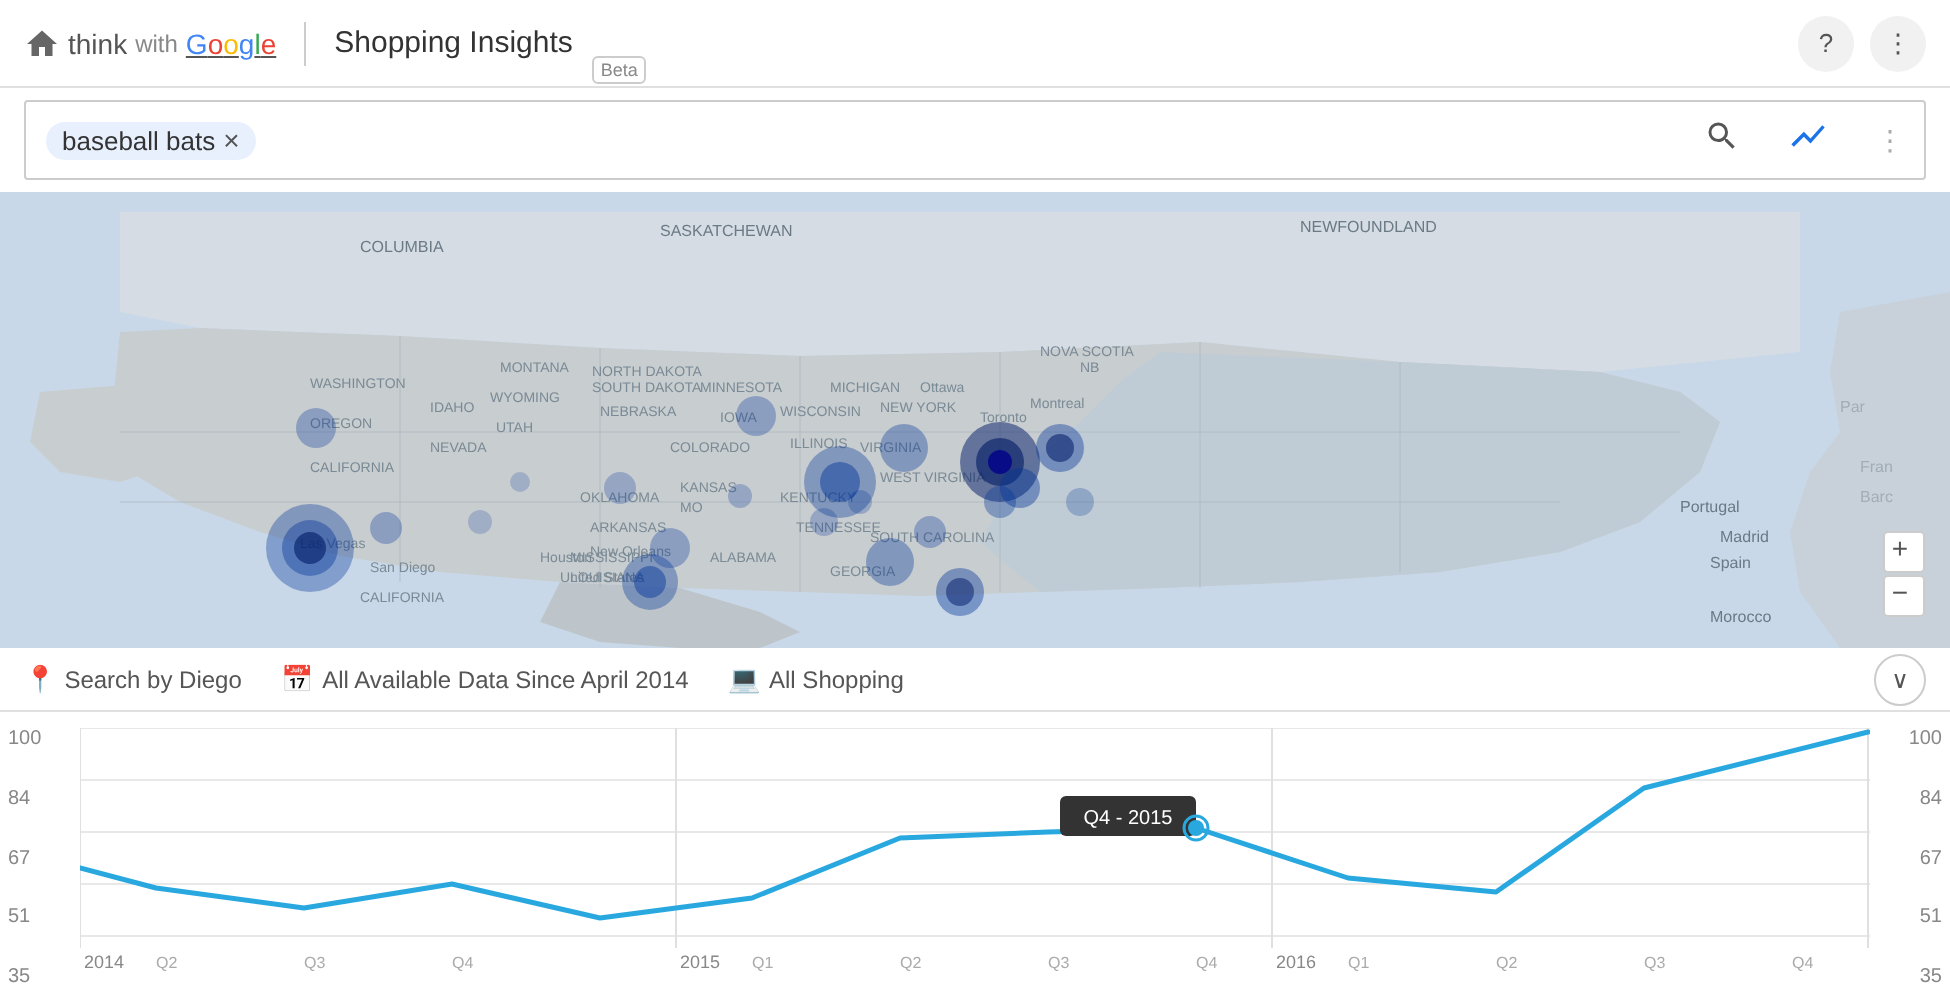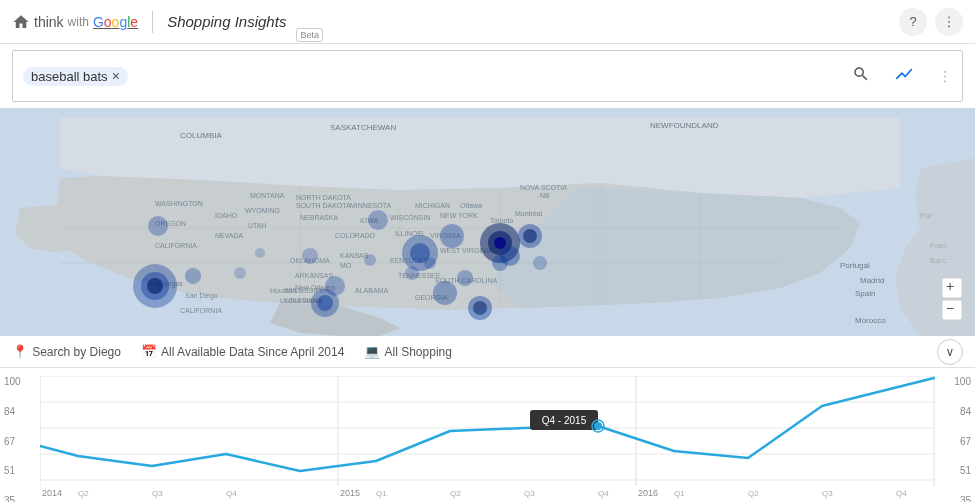--- a/index.html
+++ b/index.html
@@ -12,36 +12,36 @@
       padding: 16px 12px; gap: 10px;
     }
     .header-logo {
       display: flex; align-items: center; gap: 4px;
       font-size: 14px; color: #555;
     }
     .home-icon {
       width: 18px; height: 18px; fill: #666;
     }
     .divider-v { width: 1px; height: 22px; background: #ccc; margin: 0 4px; }
-    .shopping-insights { font-size: 15px; color: #333; font-style: italic; }
+    .shopping-insights { font-size: 15px; color: #333; }
     .beta-badge {
       font-size: 9px; color: #888; border: 1px solid #ccc;
       border-radius: 3px; padding: 1px 3px; vertical-align: super; margin-top: 26px;
     }
     .header-right { margin-left: auto; display: flex; gap: 8px; align-items: center; }
     .header-icon-btn {
       width: 28px; height: 28px; border-radius: 50%;
       background: #f1f1f1; border: none; cursor: pointer;
       display: flex; align-items: center; justify-content: center;
       font-size: 13px; color: #555;
     }
 
     
     .search-bar {
-      display: flex; align-items: center; height: 52px;
+      display: flex; align-items: center; height: 40px;
       background: #fff; border: 1px solid #ccc; border-radius: 2px;
       margin: 6px 12px; padding: 0 10px; gap: 24px;
     }
     .search-chip {
       display: flex; align-items: center; gap: 4px;
       background: #e8f0fe; border-radius: 12px;
       padding: 2px 8px; font-size: 13px; color: #333;
     }
     .chip-close {
       cursor: pointer; color: #555; font-size: 14px; line-height: 1;

